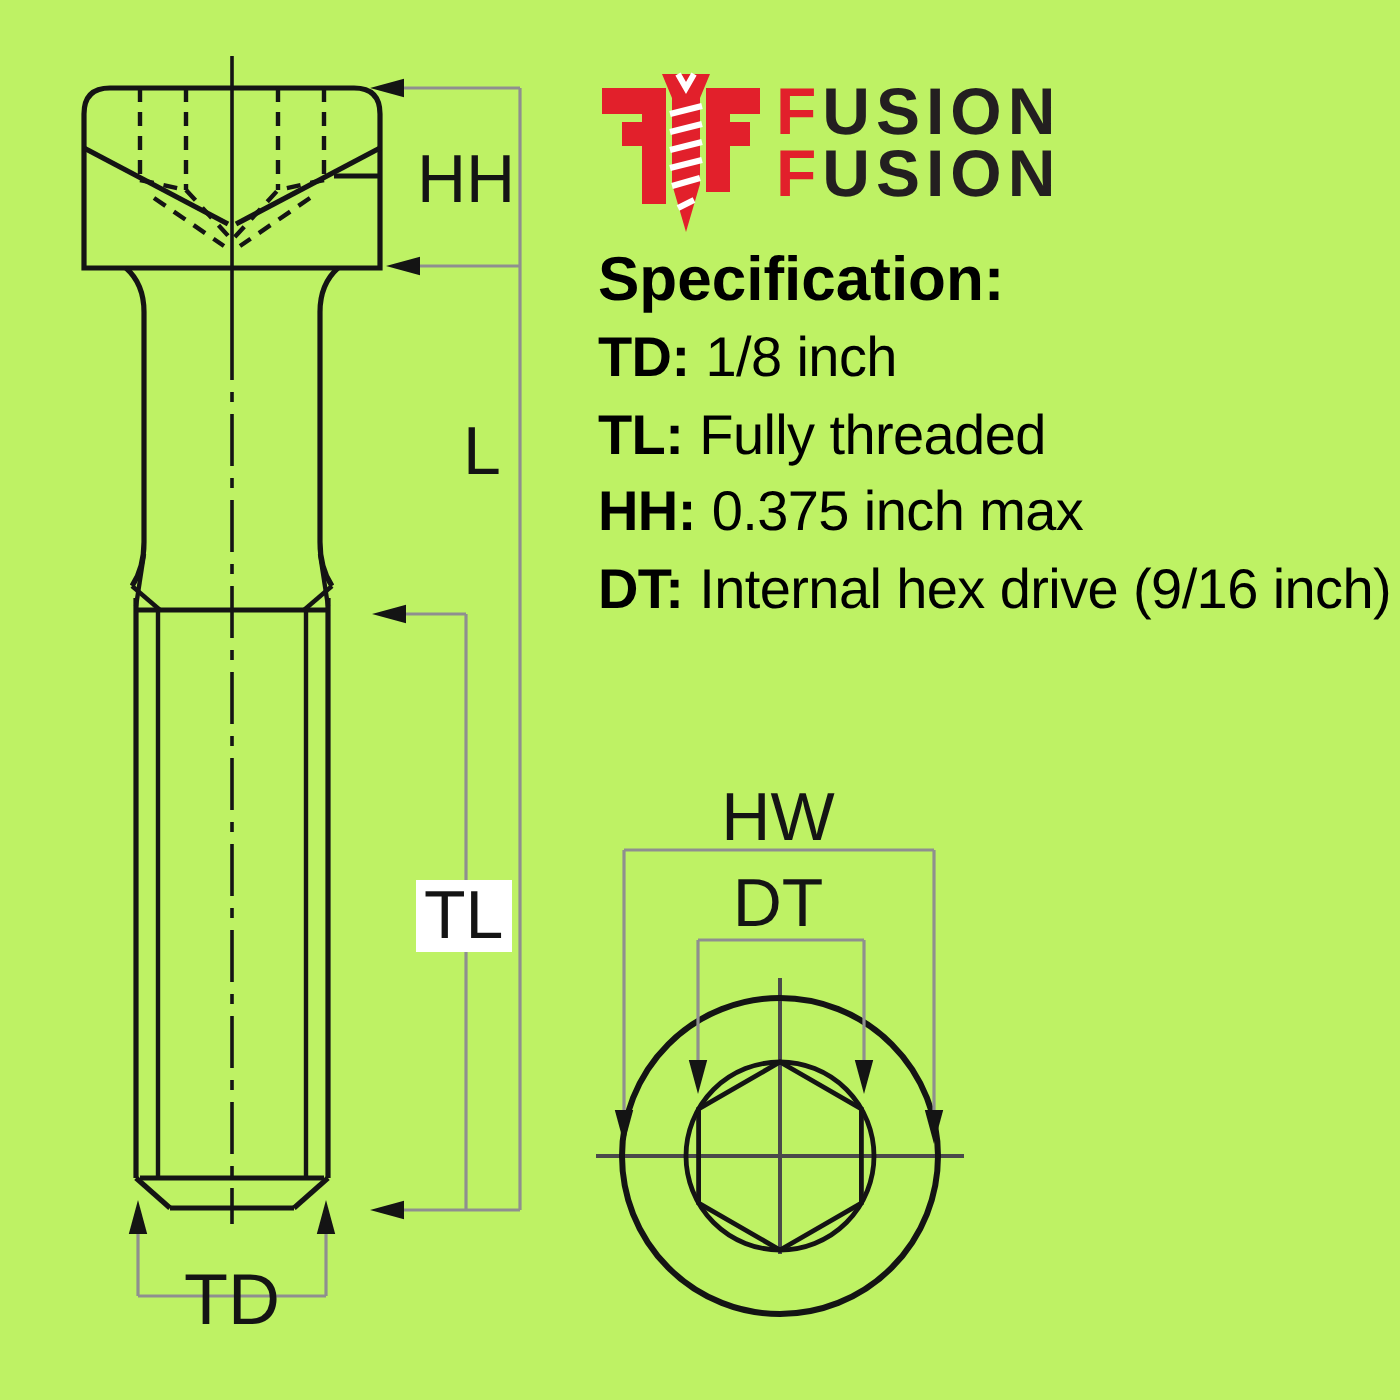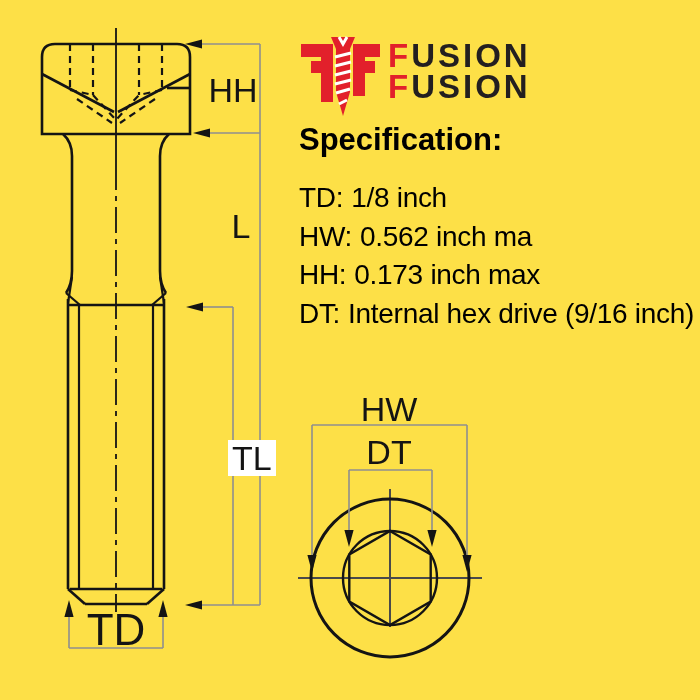--- a/index.html
+++ b/index.html
@@ -1,32 +1,32 @@
 <!DOCTYPE html>
 <html><head>
 <meta charset="utf-8">
 <style>
   html,body{margin:0;padding:0;background:#ffffff;}
-  .stage{position:relative;width:700px;height:700px;background:#fde047;overflow:hidden;
+  .stage{position:relative;width:700px;height:700px;background:#bef264;overflow:hidden;
          font-family:"Liberation Sans",sans-serif;color:#141414;}
   .layer{position:absolute;left:0;top:0;}
   
   .dim-label{position:absolute;font-size:34px;font-weight:400;color:#141414;
              text-align:center;line-height:36px;white-space:nowrap;}
   .dim-label.bg{background:#ffffff;padding:0 4px;}
   
   .logo-mark{position:absolute;left:297px;top:36px;width:84px;height:84px;}
   .brand{position:absolute;left:388px;top:41px;line-height:30.5px;
          font-weight:bold;font-size:33px;letter-spacing:3px;color:#231f20;white-space:nowrap;}
   .brand .red{color:#e2202b;}
   
   .spec{position:absolute;left:299px;top:121px;width:400px;}
-  .spec-title{font-size:31px;font-weight:bold;line-height:37px;margin-bottom:21px;color:#000;}
+  .spec-title{font-size:31px;font-weight:bold;line-height:37px;margin-bottom:2px;color:#000;}
   .spec-row{font-size:28px;line-height:38.6px;white-space:nowrap;letter-spacing:-0.3px;color:#000;}
-  .spec-label{font-weight:normal;margin-right:8px;}
+  .spec-label{font-weight:bold;margin-right:8px;}
 </style>
 </head>
 <body>
 
 <div class="stage">
 
   <svg class="layer" width="700" height="700" viewBox="0 0 700 700">
 
     <g fill="none" stroke="#141414" stroke-width="2.6">
 
@@ -124,22 +124,22 @@
         <polygon points="312,572 307.4,555 316.6,555"></polygon>
         <polygon points="467,572 462.4,555 471.6,555"></polygon>
         <polygon points="349,547 344.4,530 353.6,530"></polygon>
         <polygon points="432,547 427.4,530 436.6,530"></polygon>
       </g>
     </g>
   </svg>
 
   <div class="dim-label" style="left:204px;top:72px;width:58px;">HH</div>
   <div class="dim-label" style="left:214px;top:208px;width:54px;">L</div>
-  <div class="dim-label bg" style="left:208px;top:440px;margin-left:20px;">TL</div>
-  <div class="dim-label" style="left:86px;top:612px;width:60px;font-size:44px;">TD</div>
+  <div class="dim-label bg" style="left:208px;top:440px;">TL</div>
+  <div class="dim-label" style="left:86px;top:632px;width:60px;font-size:36px;">TD</div>
   <div class="dim-label" style="left:359px;top:391px;width:60px;">HW</div>
   <div class="dim-label" style="left:359px;top:434px;width:60px;">DT</div>
 
   <svg class="logo-mark" viewBox="0 0 84 84">
     <g fill="#e2202b">
 
       <g>
         <rect x="4" y="8" width="32" height="13"></rect>
         <rect x="14" y="25" width="22" height="12"></rect>
         <rect x="24" y="8" width="12" height="58"></rect>
@@ -170,23 +170,23 @@
     <div><span class="red">F</span><span>USION</span></div>
     <div><span class="red">F</span><span>USION</span></div>
   </div>
 
   <div class="spec">
     <div class="spec-title">Specification:</div>
     <div class="spec-row">
       <span class="spec-label">TD:</span><span class="spec-value">1/8 inch</span>
     </div>
     <div class="spec-row">
-      <span class="spec-label">HW:</span><span class="spec-value">0.562 inch ma</span>
+      <span class="spec-label">TL:</span><span class="spec-value">Fully threaded</span>
     </div>
     <div class="spec-row">
-      <span class="spec-label">HH:</span><span class="spec-value">0.173 inch max</span>
+      <span class="spec-label">HH:</span><span class="spec-value">0.375 inch max</span>
     </div>
     <div class="spec-row">
       <span class="spec-label">DT:</span><span class="spec-value">Internal hex drive (9/16 inch)</span>
     </div>
   </div>
 
 </div>
 
 </body></html>

